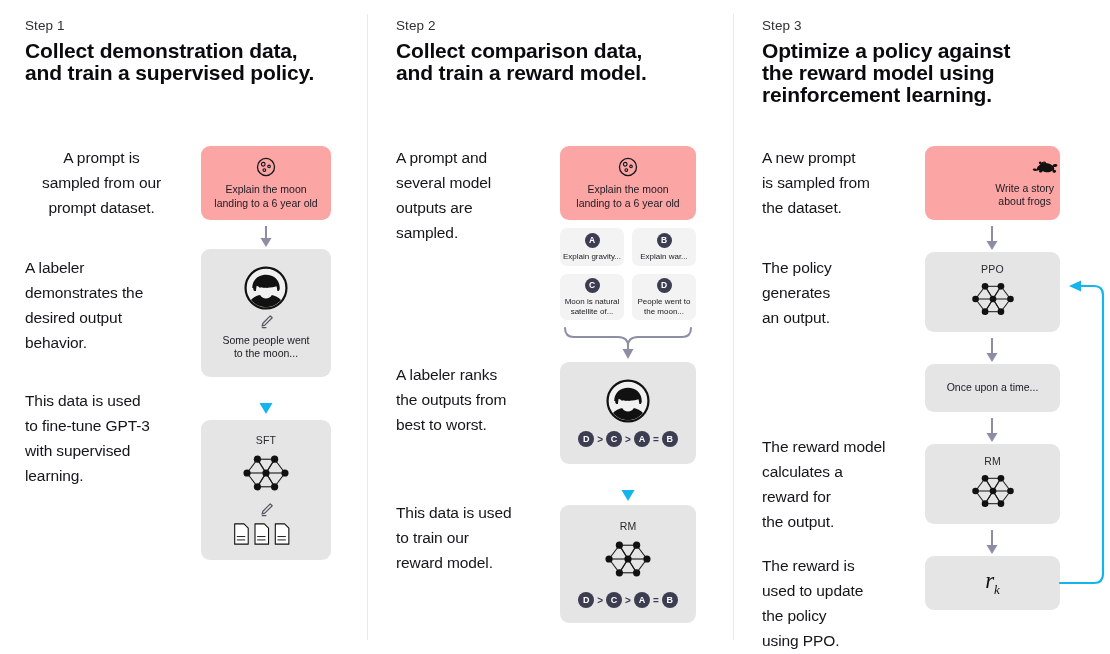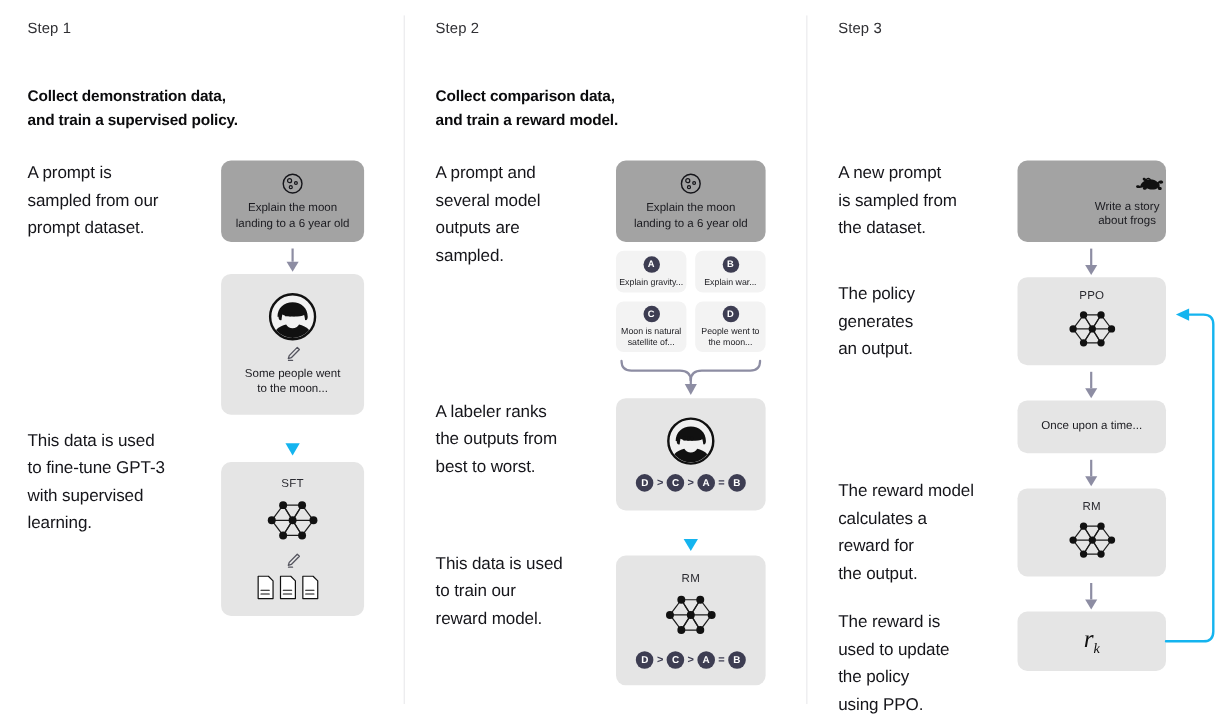--- a/index.html
+++ b/index.html
@@ -24,38 +24,38 @@
   }
   #div1 { left: 367px; }
   #div2 { left: 733px; }
 
   
   .step-label {
     position: absolute; font-size: 13.5px; color: #2f2f33;
     letter-spacing: .1px; white-space: nowrap;
   }
   .step-title {
-    position: absolute; font-size: 14px; font-weight: bold;
-    line-height: 22px; color: #0b0b0d; letter-spacing: -.15px; margin-top: 36px;
+    position: absolute; font-size: 21px; font-weight: bold;
+    line-height: 22px; color: #0b0b0d; letter-spacing: -.15px;
   }
 
   
   .note {
     position: absolute; font-size: 15.5px; line-height: 25px;
     color: #15151a; letter-spacing: -.1px;
   }
 
   
   .box {
     position: absolute; border-radius: 9px;
     background: #e5e5e5;
     display: flex; flex-direction: column;
     align-items: center; justify-content: center;
   }
-  .box.blue { background: #a3a3a3; }
+  .box.blue { background: #fca5a5; }
   .box-text {
     font-size: 10.5px; line-height: 13.5px; text-align: center;
     color: #1b1b20; padding: 0 6px; white-space: pre-line;
   }
   .box-caption {
     font-size: 10.5px; color: #2a2a30; text-align: center;
     letter-spacing: .2px;
   }
   .opt-box {
     position: absolute; border-radius: 7px; background: #f3f3f3;
@@ -86,23 +86,27 @@
 <div class="page">
 
   <div class="divider" id="div1"></div>
   <div class="divider" id="div2"></div>
 
   <div class="col" id="col1">
     <div class="step-label" style="left:25px; top:18px;">Step 1</div>
     <div class="step-title" style="left:25px; top:40px; width:320px; white-space:pre-line;">Collect demonstration data,
 and train a supervised policy.</div>
 
-    <div class="note" style="left:25px; top:145px; white-space:pre-line;">A prompt is
+    <div class="note" style="left:42px; top:145px; white-space:pre-line;text-align:center;">A prompt is
 sampled from our
 prompt dataset.</div>
+    <div class="note" style="left:25px; top:255px; white-space:pre-line;">A labeler
+demonstrates the
+desired output
+behavior.</div>
     <div class="note" style="left:25px; top:388px; white-space:pre-line;">This data is used
 to fine-tune GPT-3
 with supervised
 learning.</div>
 
     <div class="box blue" style="left:201px; top:146px; width:130px; height:74px;">
       <span>
         <svg width="22" height="22" viewBox="0 0 24 24">
           <circle cx="12" cy="12" r="9.3" fill="none" stroke="#15151a" stroke-width="1.4"></circle>
           <circle cx="9" cy="9" r="2" fill="none" stroke="#15151a" stroke-width="1.2"></circle>
@@ -336,20 +340,23 @@
       <line x1="260" y1="343" x2="260" y2="350" stroke="#8d8da3" stroke-width="2"></line>
       <polygon points="254.5,349 265.5,349 260,359" fill="#8d8da3"></polygon>
 
       <line x1="260" y1="468" x2="260" y2="492" stroke="url(#bluefade2)" stroke-width="3"></line>
       <polygon points="253.5,490 266.5,490 260,501" fill="#14b4ef"></polygon>
     </svg>
   </div>
 
   <div class="col" id="col3">
     <div class="step-label" style="left:28px; top:18px;">Step 3</div>
+    <div class="step-title" style="left:28px; top:40px; width:330px; white-space:pre-line;">Optimize a policy against
+the reward model using
+reinforcement learning.</div>
 
     <div class="note" style="left:28px; top:145px; white-space:pre-line;">A new prompt
 is sampled from
 the dataset.</div>
     <div class="note" style="left:28px; top:255px; white-space:pre-line;">The policy
 generates
 an output.</div>
     <div class="note" style="left:28px; top:434px; white-space:pre-line;">The reward model
 calculates a
 reward for

